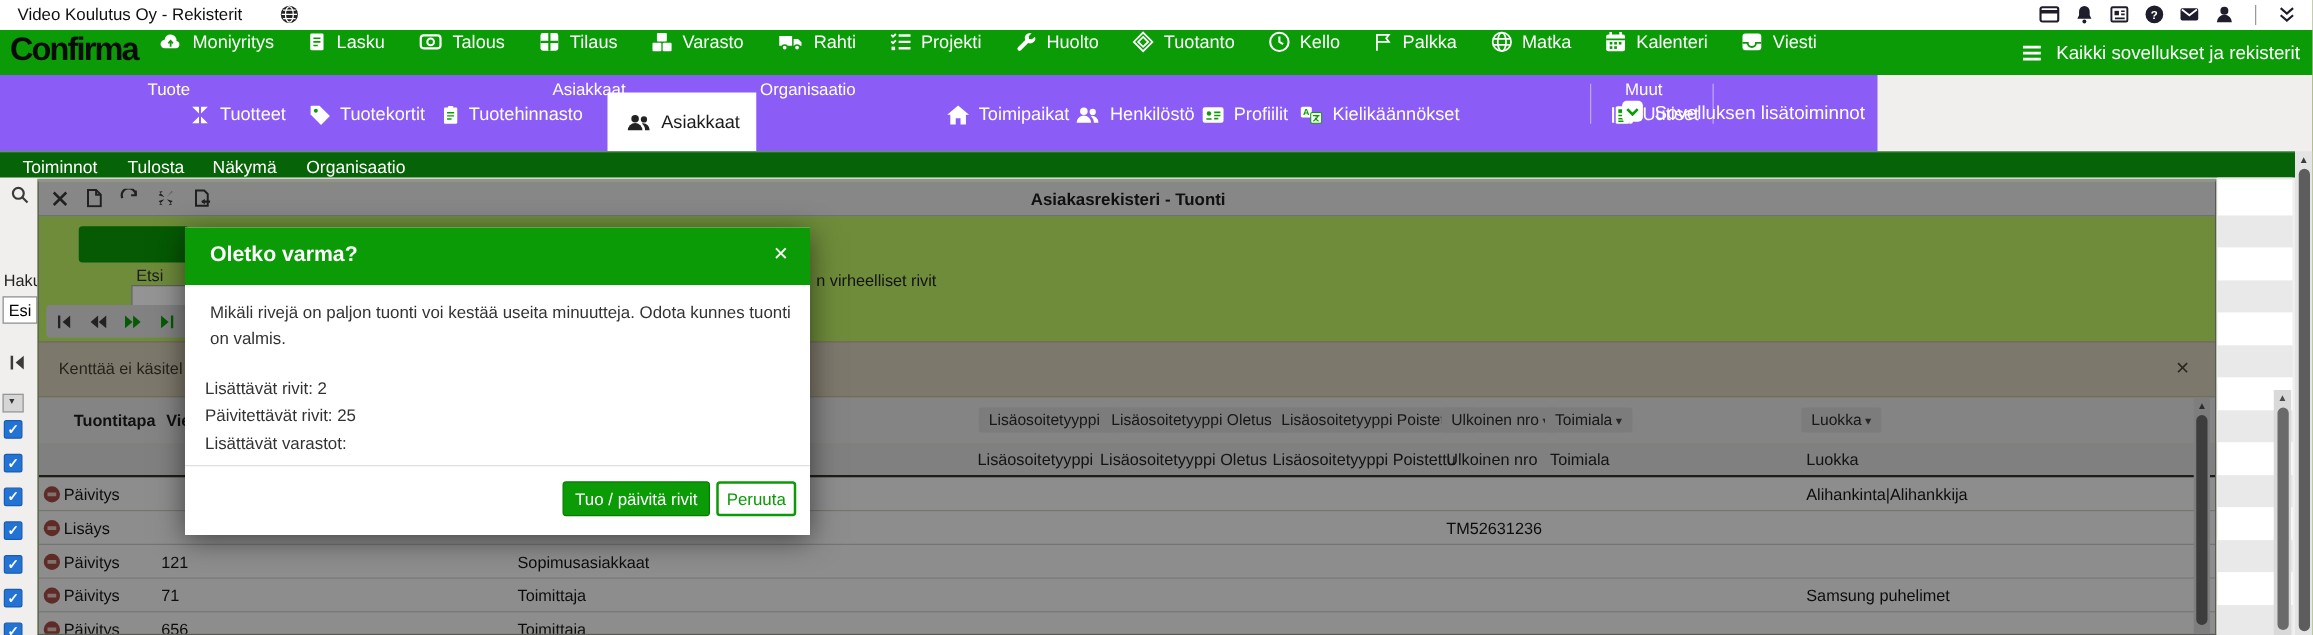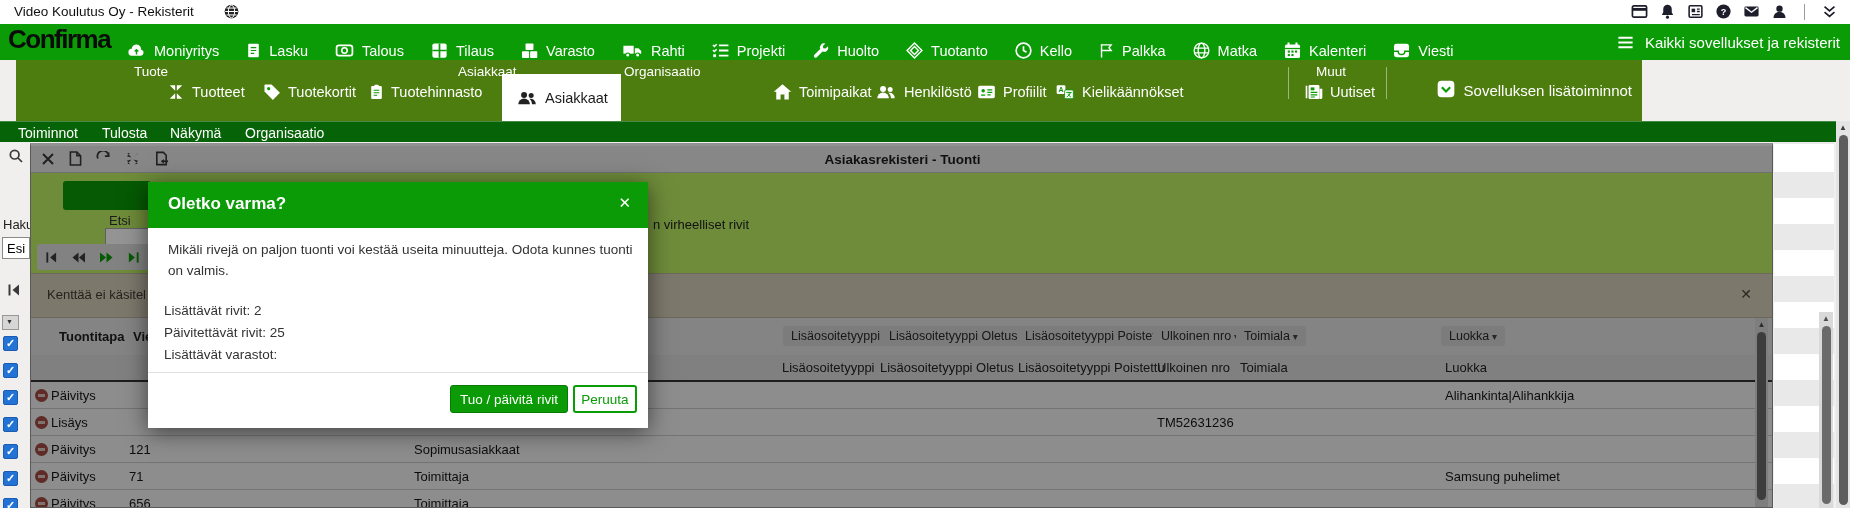--- a/index.html
+++ b/index.html
@@ -12,27 +12,27 @@
   #titlebar{left:0;top:0;width:1850px;height:24px;background:#ffffff}
   #winTitle{left:14px;top:4px;font-size:13.5px;color:#101010;white-space:nowrap}
   #titleGlobe{left:224px;top:4px}
   #tbIcons{right:12px;top:3px;display:flex;align-items:center;gap:11px}
   .tbi{width:17px;height:17px}
   .tbDivider{width:1px;height:16px;background:#9a9a9a;margin:0 5px}
 
   
   #mainnav{left:0;top:24px;width:1850px;height:36px;background:#0a9b06}
   #brand{left:8px;top:0px;font-size:26px;font-weight:700;letter-spacing:-1.5px;color:#0b0b0b}
-  #navItems{left:126px;top:0;height:36px;display:flex;align-items:flex-end;gap:26px}
+  #navItems{left:126px;top:0;height:36px;display:flex;align-items:flex-start;gap:26px}
   .nitem{display:flex;align-items:center;gap:7px;cursor:pointer;white-space:nowrap}
   .nitem .lbl{color:#fff;font-size:14.5px}
   #navRight{right:10px;top:0;height:36px;display:flex;align-items:center;gap:9px;color:#fff;font-size:15px;white-space:nowrap}
 
   
-  #subnav{left:16px;top:60px;width:1626px;height:61px;background:#4d7c0f}
+  #subnav{left:0;top:60px;width:1502px;height:61px;background:#8b5cf6}
   .g-label{position:absolute;top:4px;font-size:13.5px;color:#fff;white-space:nowrap}
   .s-item{position:absolute;top:19px;height:26px;display:flex;align-items:center;gap:6px;
           color:#fff;font-size:14.5px;cursor:pointer;white-space:nowrap}
   .s-item.active{top:14px;height:47px;background:#fff;color:#1b1b1b;padding:0 13px;box-sizing:border-box}
   .s-sep{position:absolute;top:7px;width:1px;height:32px;background:rgba(255,255,255,.45)}
   #subRight{position:absolute;right:10px;top:19px;display:flex;align-items:flex-end;gap:8px;color:#fff;font-size:15px}
 
   
   #menubar{left:0;top:121px;width:1836px;height:21px;background:#076307;border-top:1px solid rgba(255,255,255,.25);box-sizing:border-box}
   .mitem{position:absolute;top:3px;font-size:14px;color:#fff;cursor:pointer}

